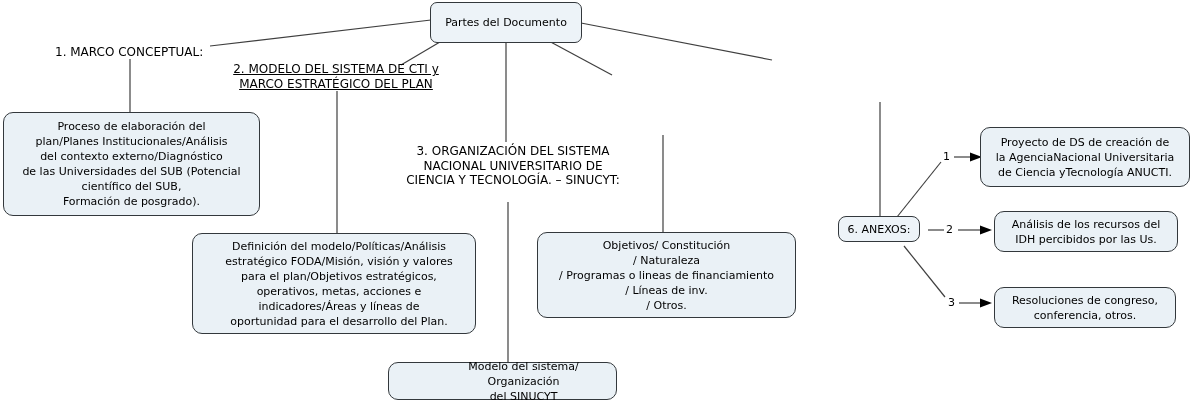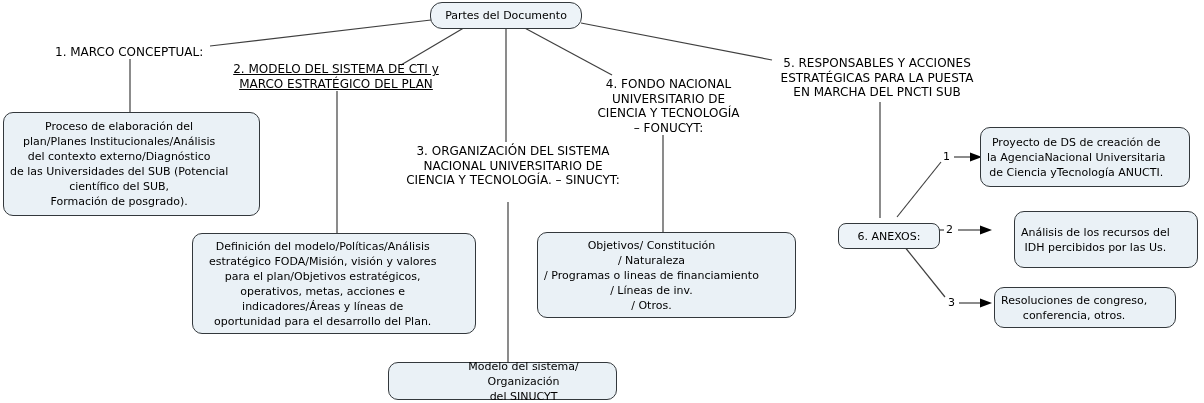--- a/index.html
+++ b/index.html
@@ -34,21 +34,21 @@
     text-align: center;
   }
   .box {
     position: absolute;
     box-sizing: border-box;
     background: #eaf1f6;
     border: 1.3px solid #33383c;
     border-radius: 10px;
     display: flex;
     align-items: center;
-    justify-content: flex-start;
+    justify-content: center;
     padding: 4px 6px;
   }
   .box .txt {
     font-size: 11px;
     line-height: 15px;
     text-align: center;
     white-space: pre-line;
   }
   .blabel {
     position: absolute;
@@ -86,21 +86,21 @@
     <line class="edge" x1="954" y1="157" x2="971" y2="157"></line>
     <polygon class="arrowhead" points="982,157 970,152.5 970,161.5"></polygon>
     <line class="edge" x1="928" y1="230" x2="944" y2="230"></line>
     <line class="edge" x1="958" y1="230" x2="981" y2="230"></line>
     <polygon class="arrowhead" points="992,230 980,225.5 980,234.5"></polygon>
     <line class="edge" x1="904" y1="246" x2="945" y2="297"></line>
     <line class="edge" x1="959" y1="303" x2="981" y2="303"></line>
     <polygon class="arrowhead" points="992,303 980,298.5 980,307.5"></polygon>
   </svg>
 
-  <div class="node" style="left:430px; top:2px; width:152px; height:27px; border-radius:12px;">
+  <div class="node" style="left:430px; top:2px; width:152px; height:41px; border-radius:7px;">
     <span>Partes del Documento</span>
   </div>
 
   <div class="blabel" style="left:55px; top:45px;">1. MARCO CONCEPTUAL:</div>
   <div class="box" style="left:3px; top:112px; width:257px; height:104px;">
     <span class="txt">Proceso de elaboración del
 plan/Planes Institucionales/Análisis
 del contexto externo/Diagnóstico
 de las Universidades del SUB (Potencial
 científico del SUB,
@@ -119,50 +119,43 @@
   </div>
 
   <div class="blabel centered" style="left:389px; top:144px; width:248px;">3. ORGANIZACIÓN DEL SISTEMA
 NACIONAL UNIVERSITARIO DE
 CIENCIA Y TECNOLOGÍA. – SINUCYT:</div>
   <div class="box" style="left:388px; top:362px; width:229px; height:38px;padding-left:48px;">
     <span class="txt">Modelo del sistema/ Organización
 del SINUCYT</span>
   </div>
 
-  <div class="blabel centered" style="left:577px; top:77px; width:183px;">4. FONDO NACIONAL
-UNIVERSITARIO DE
-CIENCIA Y TECNOLOGÍA
-– FONUCYT:</div>
   <div class="box" style="left:537px; top:232px; width:259px; height:86px;">
     <span class="txt">Objetivos/ Constitución
 / Naturaleza
 / Programas o lineas de financiamiento
 / Líneas de inv.
 / Otros.</span>
   </div>
 
-  <div class="blabel centered" style="left:765px; top:56px; width:224px;">5. RESPONSABLES Y ACCIONES
-ESTRATÉGICAS PARA LA PUESTA
-EN MARCHA DEL PNCTI SUB</div>
 
-  <div class="node" style="left:838px; top:223px; width:102px; height:26px; border-radius:8px;">
+  <div class="node" style="left:838px; top:216px; width:82px; height:26px; border-radius:8px;">
     <span>6. ANEXOS:</span>
   </div>
 
   <div class="num" style="left:943px; top:150px;">1</div>
   <div class="num" style="left:946px; top:223px;">2</div>
   <div class="num" style="left:948px; top:296px;">3</div>
 
   <div class="box" style="left:980px; top:127px; width:210px; height:60px;">
     <span class="txt">Proyecto de DS de creación de
 la AgenciaNacional Universitaria
 de Ciencia yTecnología ANUCTI.</span>
   </div>
-  <div class="box" style="left:994px; top:211px; width:184px; height:57px;margin-left:20px;">
+  <div class="box" style="left:994px; top:211px; width:184px; height:41px;">
     <span class="txt">Análisis de los recursos del
 IDH percibidos por las Us.</span>
   </div>
   <div class="box" style="left:994px; top:287px; width:182px; height:41px;padding-left:6px;">
     <span class="txt">Resoluciones de congreso,
 conferencia, otros.</span>
   </div>
 
 </div>
 

